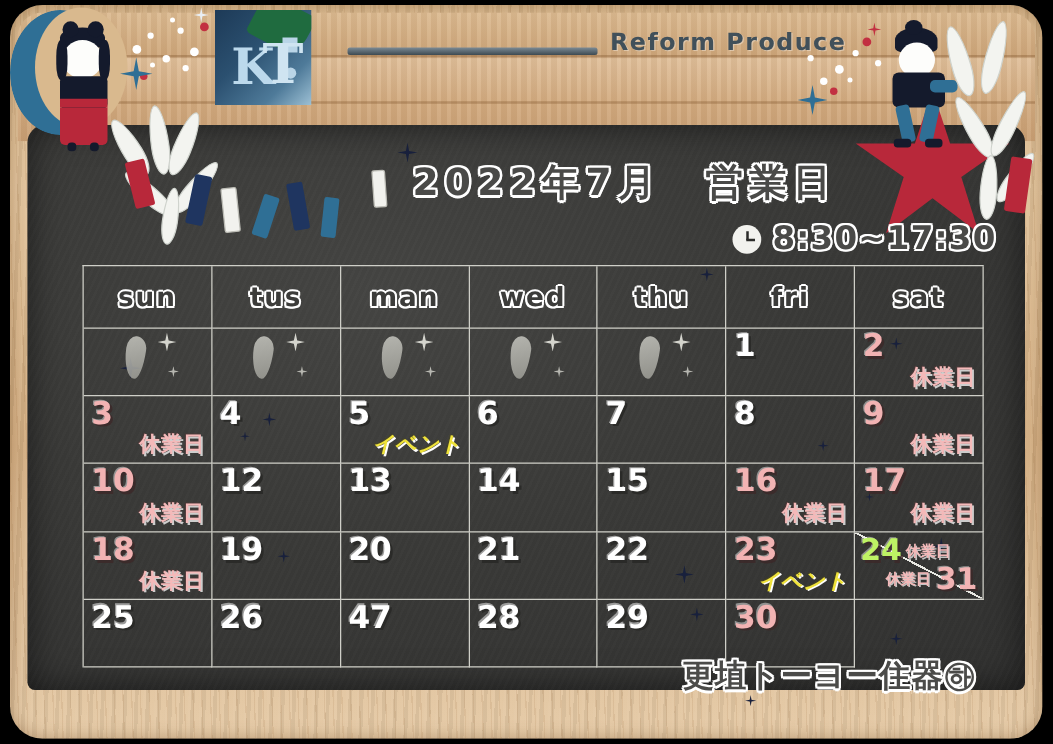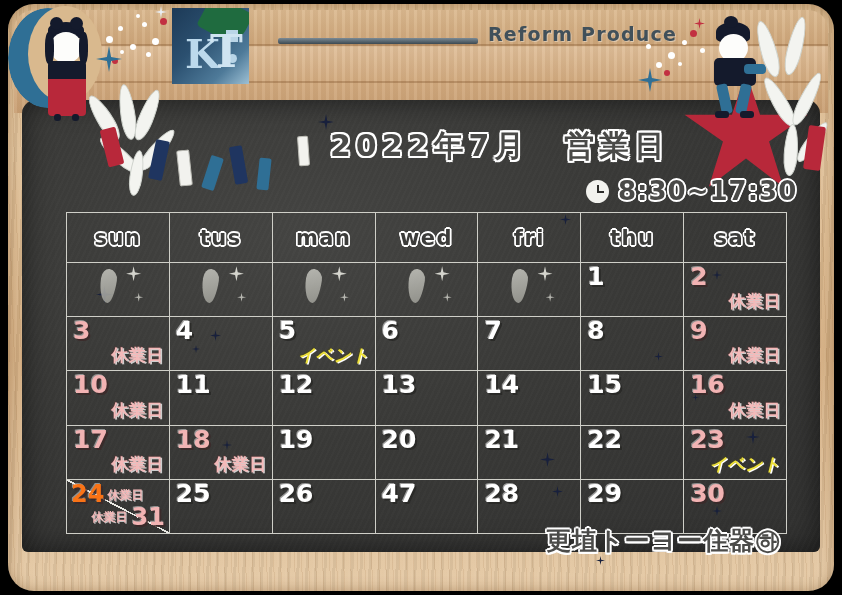--- a/index.html
+++ b/index.html
@@ -269,21 +269,21 @@
     background: linear-gradient(to top right,
         transparent 0%, transparent calc(50% - 0.8px),
         #e8e8e2 calc(50% - 0.8px), #e8e8e2 calc(50% + 0.8px),
         transparent calc(50% + 0.8px), transparent 100%);
   }
   .sub-a {
     position:absolute; left:4px; top:0px;
     font-family:"DejaVu Sans", sans-serif; font-weight:700;
     display:flex; align-items:flex-start; gap:3px;
   }
-  .sub-a .n { font-size:24px; color:#f97316;
+  .sub-a .n { font-size:24px; color:#bef264;
     text-shadow:2px 2px 0 rgba(60,40,40,0.8), -1px -1px 0 rgba(255,255,255,0.45); }
   .sub-a .t { font-size:12px; color:#f4b9b9; margin-top:7px;
     text-shadow:1px 1px 0 rgba(255,255,255,0.7); }
   .sub-b {
     position:absolute; right:4px; bottom:2px;
     font-family:"DejaVu Sans", sans-serif; font-weight:700;
     display:flex; align-items:flex-end; gap:4px;
   }
   .sub-b .t { font-size:12px; color:#f4b9b9; margin-bottom:5px;
     text-shadow:1px 1px 0 rgba(255,255,255,0.7); }
@@ -461,22 +461,22 @@
   <div class="hours-row">
     <div class="clock-icon"></div>
     <div class="hours-text">8:30~17:30</div>
   </div>
 
   <div class="cal" id="cal-grid">
       <div class="cell hdr">sun</div>
       <div class="cell hdr">tus</div>
       <div class="cell hdr">man</div>
       <div class="cell hdr">wed</div>
+      <div class="cell hdr">thu</div>
       <div class="cell hdr">fri</div>
-      <div class="cell hdr">thu</div>
       <div class="cell hdr">sat</div>
       <div class="cell day">
         <div class="sparkler"></div>
         <div class="sparkler-glow"></div>
         <div class="sparkler-dot"></div>
       </div>
       <div class="cell day">
         <div class="sparkler"></div>
         <div class="sparkler-glow"></div>
         <div class="sparkler-dot"></div>
@@ -523,23 +523,20 @@
       <div class="cell day">
         <div class="daynum">8</div>
       </div>
       <div class="cell day">
         <div class="daynum pink">9</div>
         <div class="tag closed">休業日</div>
       </div>
       <div class="cell day">
         <div class="daynum pink">10</div>
         <div class="tag closed">休業日</div>
-      </div>
-      <div class="cell day">
-        <div class="daynum">11</div>
       </div>
       <div class="cell day">
         <div class="daynum">12</div>
       </div>
       <div class="cell day">
         <div class="daynum">13</div>
       </div>
       <div class="cell day">
         <div class="daynum">14</div>
       </div>

